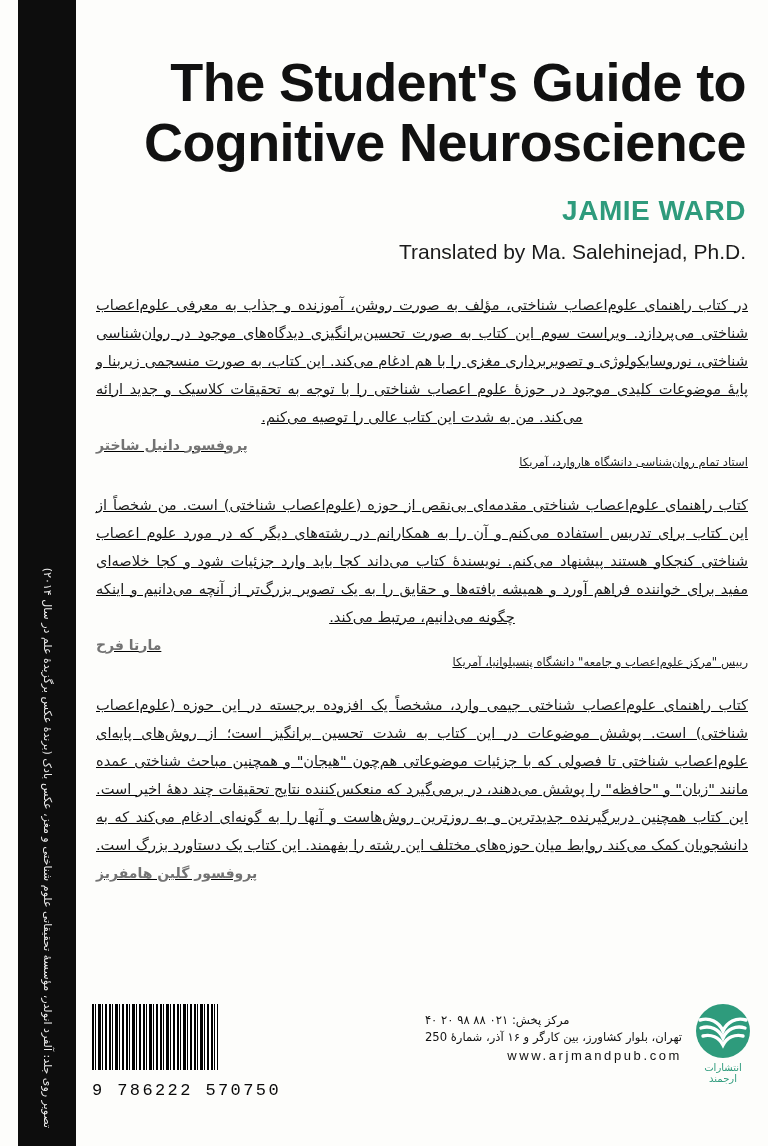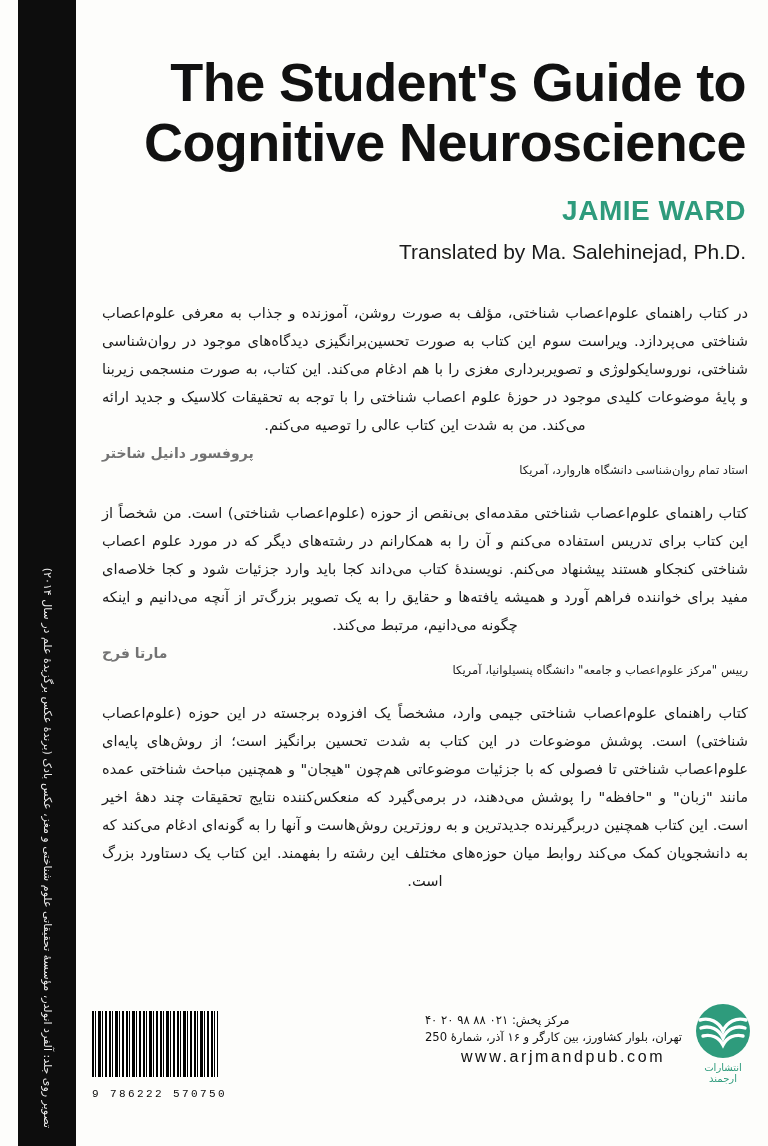--- a/index.html
+++ b/index.html
@@ -80,23 +80,24 @@
     margin-top: 4px;
     font-family: "Liberation Sans", "DejaVu Sans", sans-serif;
     font-size: 21px;
     line-height: 1.22;
     color: #1b1b1b;
   }
   .translator-line.first { margin-top: 12px; }
 
   
   #testimonials {
-    margin-top: 34px;
-    padding: 0 20px 0 26px;
-    direction: rtl;
+    margin-top: 26px;
+    padding: 0 20px 0 20px;
+    direction: rtl;
+    text-decoration: underline;
   }
   .testimonial {
     margin-bottom: 22px;
   }
   .quote-body {
     direction: rtl;
     text-align: justify;
     text-align-last: center;
     font-family: "DejaVu Sans", "Liberation Sans", sans-serif;
     font-size: 14.6px;
@@ -145,21 +146,21 @@
         #000 0px, #000 2px, #fff 2px, #fff 3px,
         #000 3px, #000 4px, #fff 4px, #fff 6px,
         #000 6px, #000 9px, #fff 9px, #fff 10px,
         #000 10px, #000 11px, #fff 11px, #fff 13px,
         #000 13px, #000 15px, #fff 15px, #fff 17px
       );
   }
   #barcode-digits {
     margin-top: 11px;
     font-family: "Liberation Mono", "DejaVu Sans Mono", monospace;
-    font-size: 11px;
+    font-size: 17px;
     letter-spacing: 2.4px;
     color: #0a0a0a;
     white-space: nowrap;
   }
 
   #publisher {
     position: absolute;
     right: 14px;
     bottom: 22px;
     display: flex;
@@ -187,23 +188,23 @@
   }
   .pub-line {
     font-family: "DejaVu Sans", "Liberation Sans", sans-serif;
     font-size: 11.6px;
     line-height: 1.5;
     color: #111111;
     white-space: nowrap;
   }
   #pub-web {
     direction: ltr;
-    text-align: left;
-    font-family: "Liberation Sans", "DejaVu Sans", sans-serif;
-    font-size: 16px;
+    text-align: right;
+    font-family: "Liberation Sans", "DejaVu Sans", sans-serif;
+    font-size: 13px;
     letter-spacing: 2.6px;
     color: #111111;
     margin-top: 1px;
     margin-left: 36px;
   }
 </style>
 </head>
 <body>
 
 <div id="cover">
@@ -230,20 +231,21 @@
       </div>
 
       <div class="testimonial">
         <div class="quote-body">کتاب راهنمای علوم‌اعصاب شناختی مقدمه‌ای بی‌نقص از حوزه (علوم‌اعصاب شناختی) است. من شخصاً از این کتاب برای تدریس استفاده می‌کنم و آن را به همکارانم در رشته‌های دیگر که در مورد علوم اعصاب شناختی کنجکاو هستند پیشنهاد می‌کنم. نویسندهٔ کتاب می‌داند کجا باید وارد جزئیات شود و کجا خلاصه‌ای مفید برای خواننده فراهم آورد و همیشه یافته‌ها و حقایق را به یک تصویر بزرگ‌تر از آنچه می‌دانیم و اینکه چگونه می‌دانیم، مرتبط می‌کند.</div>
         <div class="attrib-name">مارتا فرح</div>
         <div class="attrib-role">رییس "مرکز علوم‌اعصاب و جامعه" دانشگاه پنسیلوانیا، آمریکا</div>
       </div>
 
       <div class="testimonial">
         <div class="quote-body">کتاب راهنمای علوم‌اعصاب شناختی جیمی وارد، مشخصاً یک افزوده برجسته در این حوزه (علوم‌اعصاب شناختی) است. پوشش موضوعات در این کتاب به شدت تحسین برانگیز است؛ از روش‌های پایه‌ای علوم‌اعصاب شناختی تا فصولی که با جزئیات موضوعاتی هم‌چون "هیجان" و همچنین مباحث شناختی عمده مانند "زبان" و "حافظه" را پوشش می‌دهند، در برمی‌گیرد که منعکس‌کننده نتایج تحقیقات چند دههٔ اخیر است. این کتاب همچنین دربرگیرنده جدیدترین و به روزترین روش‌هاست و آنها را به گونه‌ای ادغام می‌کند که به دانشجویان کمک می‌کند روابط میان حوزه‌های مختلف این رشته را بفهمند. این کتاب یک دستاورد بزرگ است.</div>
+        <div class="attrib-name">پروفسور گلین هامفریز</div>
       </div>
 
     </div>
 
     <div id="footer">
 
       <div id="barcode">
         <div id="barcode-bars"></div>
         <div id="barcode-digits">9 786222 570750</div>
       </div>

